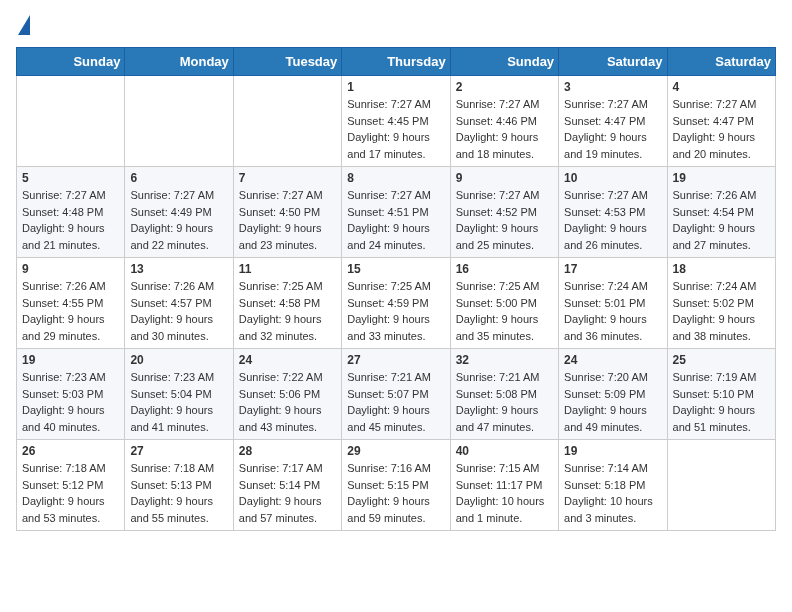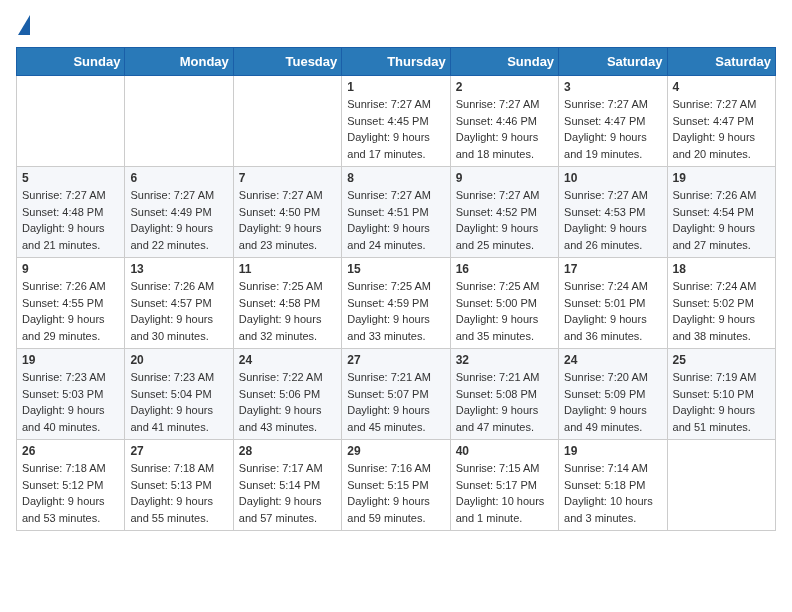--- a/index.html
+++ b/index.html
@@ -332,21 +332,21 @@
         <td>
           <div class="day-number">29</div>
           <div class="day-info" style="white-space: pre-line;">Sunrise: 7:16 AM
 Sunset: 5:15 PM
 Daylight: 9 hours
 and 59 minutes.</div>
         </td>
         <td>
           <div class="day-number">40</div>
           <div class="day-info" style="white-space: pre-line;">Sunrise: 7:15 AM
-Sunset: 5:17 PM
+Sunset: 11:17 PM
 Daylight: 10 hours
 and 1 minute.</div>
         </td>
         <td>
           <div class="day-number">19</div>
           <div class="day-info" style="white-space: pre-line;">Sunrise: 7:14 AM
 Sunset: 5:18 PM
 Daylight: 10 hours
 and 3 minutes.</div>
         </td>

